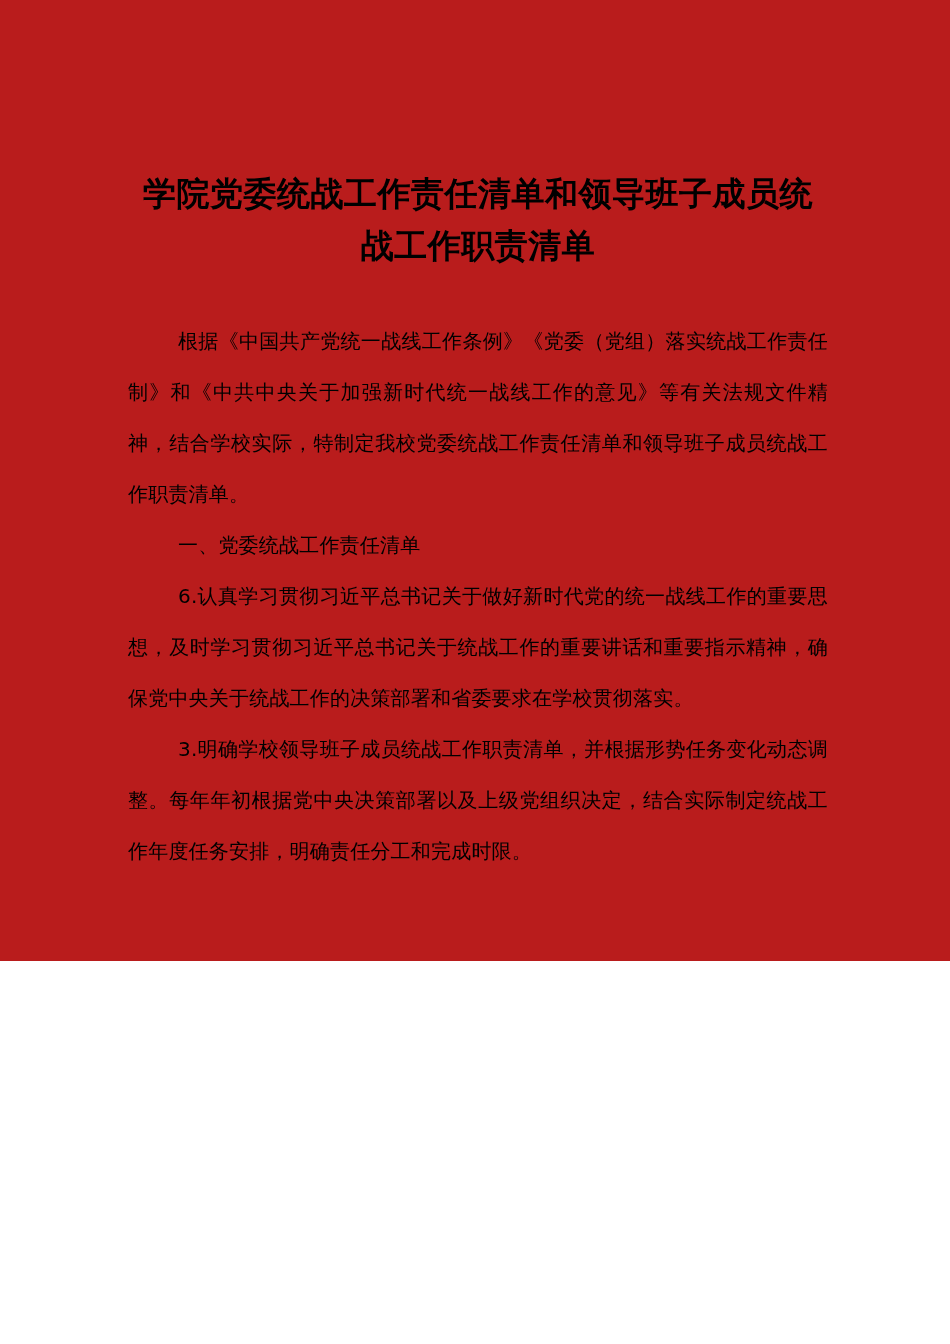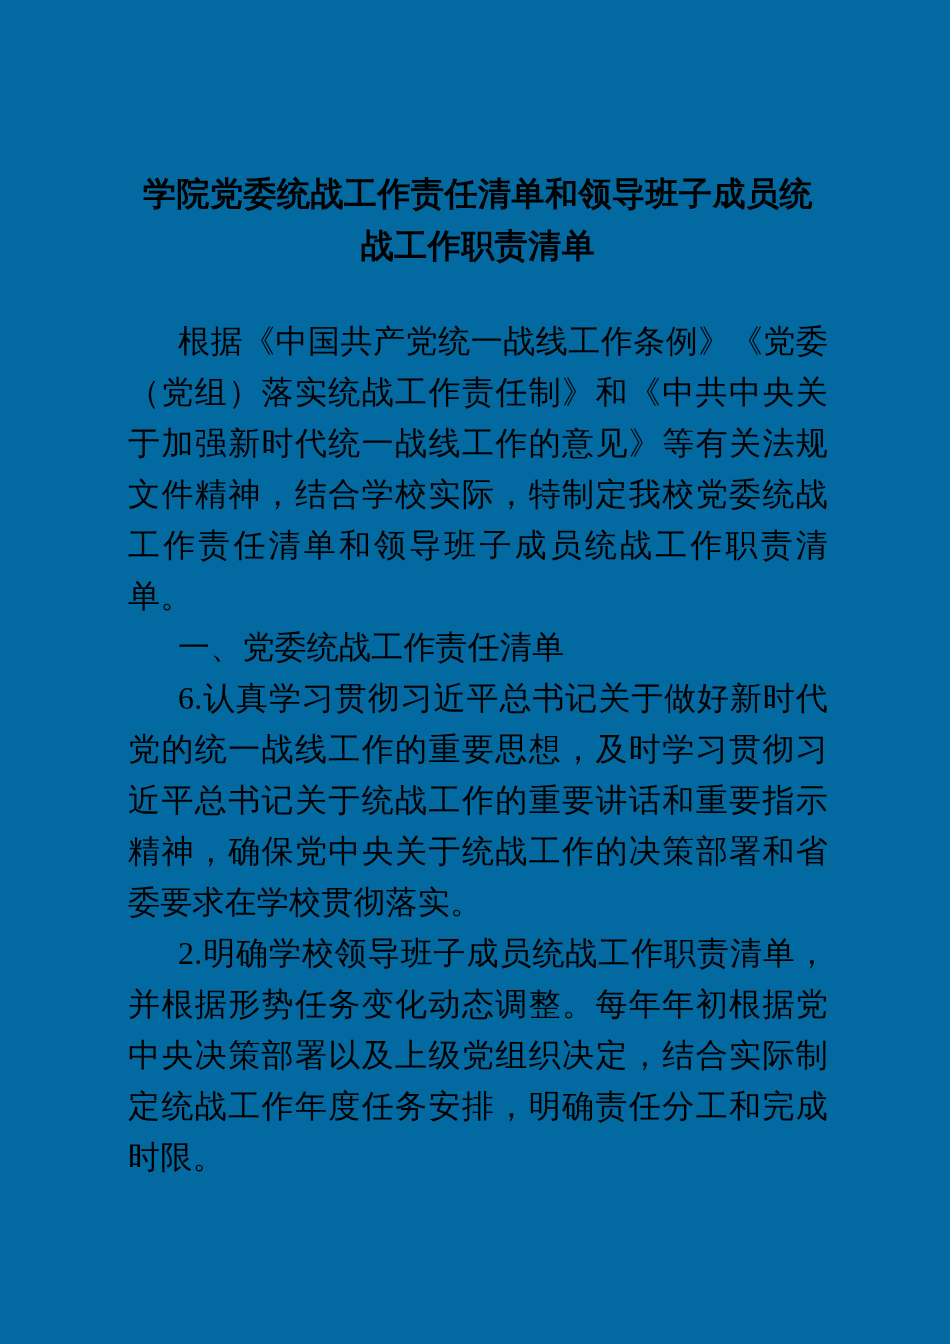--- a/index.html
+++ b/index.html
@@ -5,58 +5,57 @@
   html, body {
     margin: 0;
     padding: 0;
     background: #ffffff;
   }
   body {
     font-family: "DejaVu Sans", "Liberation Sans", sans-serif;
   }
   .page {
     width: 950px;
-    height: 1344px;
+    height: 961px;
     box-sizing: border-box;
-    background: #0369a1;
+    background: #b91c1c;
     position: relative;
     overflow: hidden;
   }
   .content {
     position: absolute;
     left: 128px;
     top: 168px;
     width: 700px;
   }
   .doc-title {
     font-size: 33px;
     font-weight: bold;
     line-height: 52px;
     text-align: center;
     color: #000000;
     letter-spacing: 0.5px;
     margin: 0 0 44px 0;
     font-family: "DejaVu Sans", "Liberation Sans", sans-serif;
   }
   .para {
-    font-size: 32px;
+    font-size: 20px;
     line-height: 51px;
     color: #000000;
     text-align: justify;
     text-justify: inter-ideograph;
     margin: 0;
     text-indent: 50px;
     letter-spacing: 0.2px;
-    font-family: Liberation Serif, serif;
   }
 </style>
 </head>
 <body>
 
 <div class="page">
   <div class="content">
     <h1 class="doc-title">学院党委统战工作责任清单和领导班子成员统战工作职责清单</h1>
     <p class="para">根据《中国共产党统一战线工作条例》《党委（党组）落实统战工作责任制》和《中共中央关于加强新时代统一战线工作的意见》等有关法规文件精神，结合学校实际，特制定我校党委统战工作责任清单和领导班子成员统战工作职责清单。</p>
     <p class="para">一、党委统战工作责任清单</p>
     <p class="para">6.认真学习贯彻习近平总书记关于做好新时代党的统一战线工作的重要思想，及时学习贯彻习近平总书记关于统战工作的重要讲话和重要指示精神，确保党中央关于统战工作的决策部署和省委要求在学校贯彻落实。</p>
-    <p class="para">2.明确学校领导班子成员统战工作职责清单，并根据形势任务变化动态调整。每年年初根据党中央决策部署以及上级党组织决定，结合实际制定统战工作年度任务安排，明确责任分工和完成时限。</p>
+    <p class="para">3.明确学校领导班子成员统战工作职责清单，并根据形势任务变化动态调整。每年年初根据党中央决策部署以及上级党组织决定，结合实际制定统战工作年度任务安排，明确责任分工和完成时限。</p>
   </div>
 </div>
 
 </body></html>

